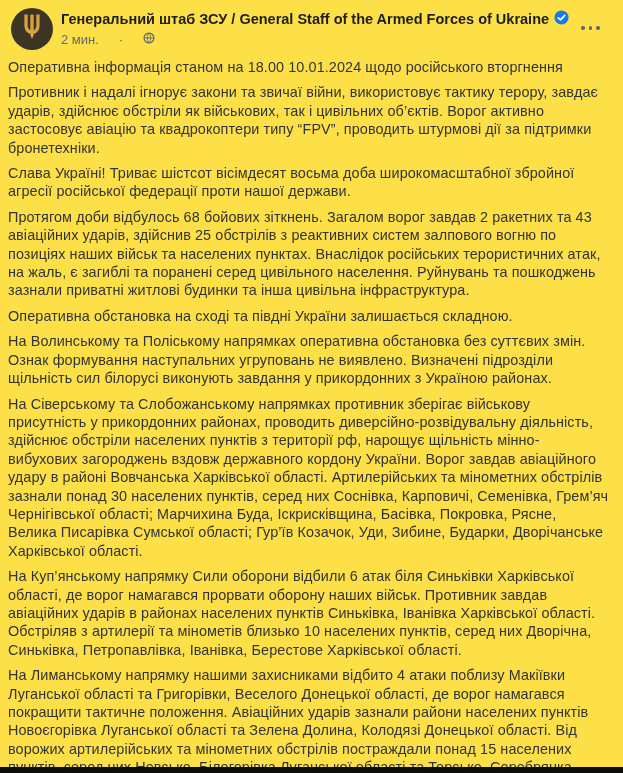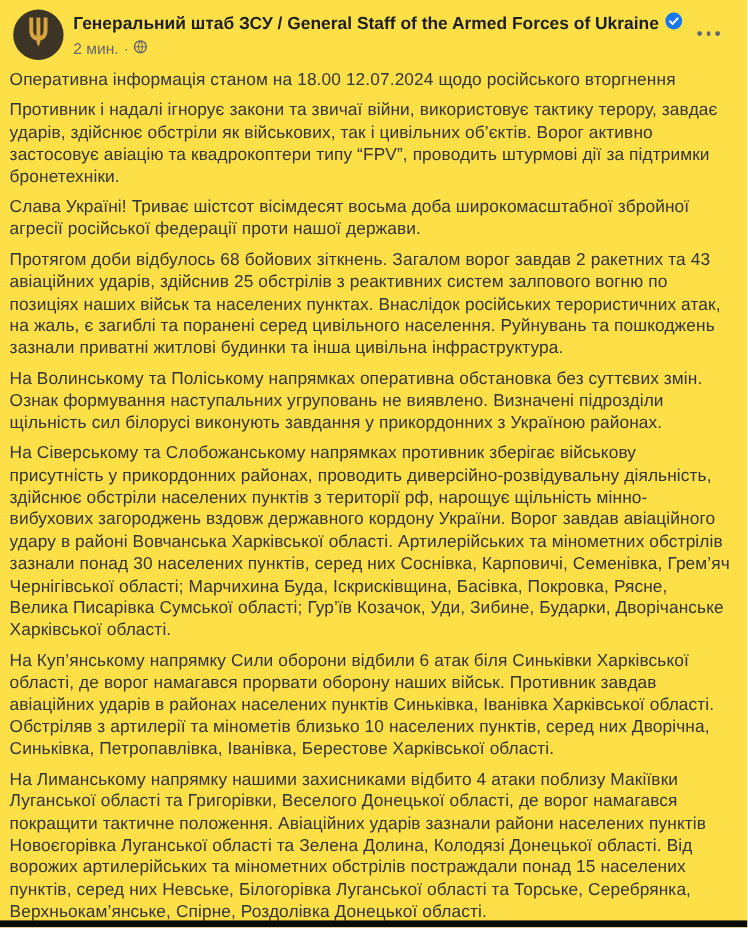--- a/index.html
+++ b/index.html
@@ -37,21 +37,21 @@
     font-size: 14.5px;
     font-weight: 700;
     color: #1c1e21;
     white-space: nowrap;
     cursor: pointer;
   }
   .name-row svg { flex: none; }
   .meta-row {
     display: flex;
     align-items: flex-end;
-    gap: 4px;
+    gap: 20px;
     margin-top: 4px;
     font-size: 13px;
     color: #65676b;
   }
   .meta-row .sep { color: #65676b; }
   .more {
     position: absolute;
     top: 20px;
     right: 19px;
     display: flex;
@@ -123,24 +123,25 @@
     </div>
 
     <div class="more">
       <i></i>
       <i></i>
       <i></i>
     </div>
   </div>
 
   <div class="body">
-    <p>Оперативна інформація станом на 18.00 12.07.2024 щодо російського вторгнення</p>
+    <p>Оперативна інформація станом на 18.00 10.01.2024 щодо російського вторгнення</p>
     <p>Противник і надалі ігнорує закони та звичаї війни, використовує тактику терору, завдає ударів, здійснює обстріли як військових, так і цивільних об’єктів. Ворог активно застосовує авіацію та квадрокоптери типу “FPV”, проводить штурмові дії за підтримки бронетехніки.</p>
     <p>Слава Україні! Триває шістсот вісімдесят восьма доба широкомасштабної збройної агресії російської федерації проти нашої держави.</p>
     <p>Протягом доби відбулось 68 бойових зіткнень. Загалом ворог завдав 2 ракетних та 43 авіаційних ударів, здійснив 25 обстрілів з реактивних систем залпового вогню по позиціях наших військ та населених пунктах. Внаслідок російських терористичних атак, на жаль, є загиблі та поранені серед цивільного населення. Руйнувань та пошкоджень зазнали приватні житлові будинки та інша цивільна інфраструктура.</p>
+    <p>Оперативна обстановка на сході та півдні України залишається складною.</p>
     <p>На Волинському та Поліському напрямках оперативна обстановка без суттєвих змін. Ознак формування наступальних угруповань не виявлено. Визначені підрозділи щільність сил білорусі виконують завдання у прикордонних з Україною районах.</p>
     <p>На Сіверському та Слобожанському напрямках противник зберігає військову присутність у прикордонних районах, проводить диверсійно-розвідувальну діяльність, здійснює обстріли населених пунктів з території рф, нарощує щільність мінно-вибухових загороджень вздовж державного кордону України. Ворог завдав авіаційного удару в районі Вовчанська Харківської області. Артилерійських та мінометних обстрілів зазнали понад 30 населених пунктів, серед них Соснівка, Карповичі, Семенівка, Грем’яч Чернігівської області; Марчихина Буда, Іскрисківщина, Басівка, Покровка, Рясне, Велика Писарівка Сумської області; Гур’їв Козачок, Уди, Зибине, Бударки, Дворічанське Харківської області.</p>
     <p>На Куп’янському напрямку Сили оборони відбили 6 атак біля Синьківки Харківської області, де ворог намагався прорвати оборону наших військ. Противник завдав авіаційних ударів в районах населених пунктів Синьківка, Іванівка Харківської області. Обстріляв з артилерії та мінометів близько 10 населених пунктів, серед них Дворічна, Синьківка, Петропавлівка, Іванівка, Берестове Харківської області.</p>
     <p>На Лиманському напрямку нашими захисниками відбито 4 атаки поблизу Макіївки Луганської області та Григорівки, Веселого Донецької області, де ворог намагався покращити тактичне положення. Авіаційних ударів зазнали райони населених пунктів Новоєгорівка Луганської області та Зелена Долина, Колодязі Донецької області. Від ворожих артилерійських та мінометних обстрілів постраждали понад 15 населених пунктів, серед них Невське, Білогорівка Луганської області та Торське, Серебрянка, Верхньокам’янське, Спірне, Роздолівка Донецької області.</p>
   </div>
 
   <div class="bottom-bar"></div>
 </div>
 
 </body></html>

